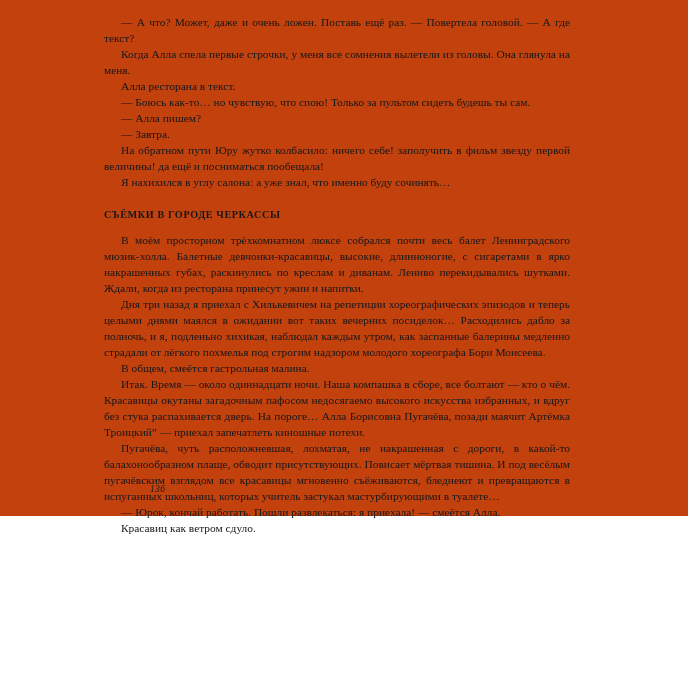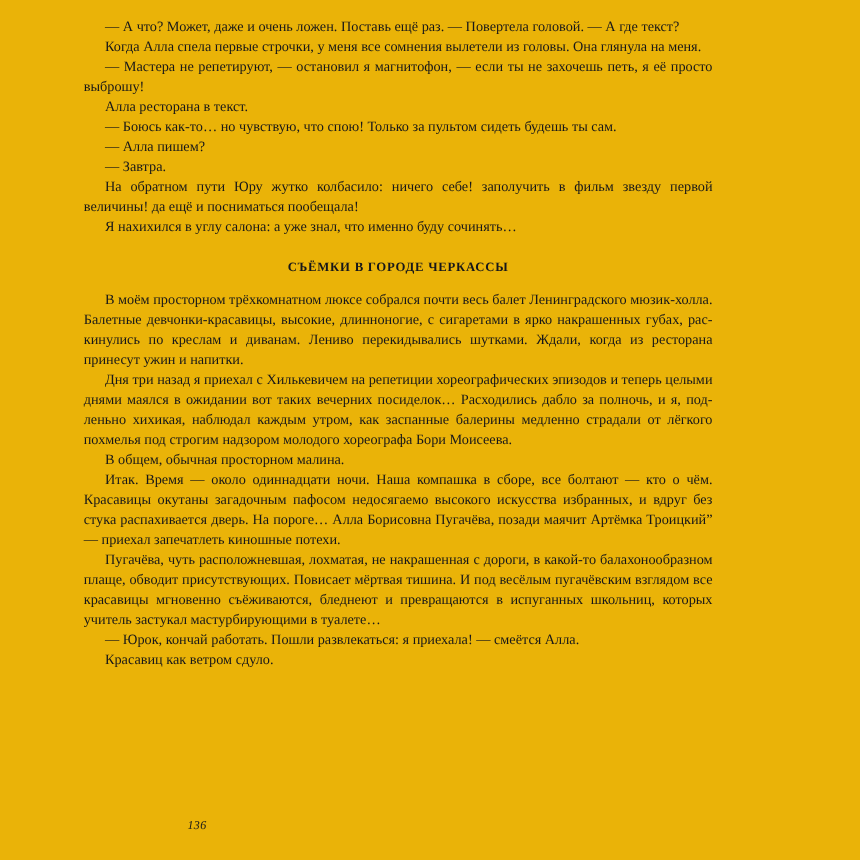--- a/index.html
+++ b/index.html
@@ -10,39 +10,39 @@
   body {
     width: 688px;
     height: 688px;
     overflow: hidden;
     font-family: "Liberation Serif", serif;
     color: #17171a;
   }
   .page {
     position: relative;
     width: 688px;
-    height: 688px;
+    height: 516px;
     box-sizing: border-box;
-    padding: 14px 118px 0 67px;
-    background: #eab308;
+    padding: 14px 118px 0 104px;
+    background: #c2410c;
   }
   .body-text {
     font-size: 11.4px;
     line-height: 16.0px;
     text-align: justify;
     text-justify: inter-word;
     hyphens: manual;
   }
   p {
     margin: 0;
     text-indent: 17px;
   }
   .section-title {
     margin: 17px 0 9px 0;
-    text-align: center;
+    text-align: left;
     font-size: 10.2px;
     letter-spacing: 0.6px;
     text-indent: 0;
   }
   .folio {
     position: absolute;
     left: 150px;
     bottom: 22px;
     font-size: 9.6px;
     color: #1a1a1a;
@@ -51,33 +51,32 @@
   }
 </style>
 </head>
 <body>
 
 <div class="page">
   <div class="body-text">
 
     <p>— А что? Может, даже и очень ложен. Поставь ещё раз. — Поверте­ла головой. — А где текст?</p>
     <p>Когда Алла спела первые строчки, у меня все сомнения вылетели из головы. Она глянула на меня.</p>
-    <p>— Мастера не репетируют, — остановил я магнитофон, — если ты не захочешь петь, я её просто выброшу!</p>
     <p>Алла ресторана в текст.</p>
     <p>— Боюсь как-то… но чувствую, что спою! Только за пультом си­деть будешь ты сам.</p>
     <p>— Алла пишем?</p>
     <p>— Завтра.</p>
     <p>На обратном пути Юру жутко колбасило: ничего себе! заполучить в фильм звезду первой величины! да ещё и посниматься пообещала!</p>
     <p>Я нахихился в углу салона: а уже знал, что именно буду сочинять…</p>
 
     <h2 class="section-title">СЪЁМКИ В ГОРОДЕ ЧЕРКАССЫ</h2>
 
     <p>В моём просторном трёхкомнатном люксе собрался почти весь балет Ленинградского мюзик-холла. Балетные девчонки-красавицы, высокие, длинноногие, с сигаретами в ярко накрашенных губах, рас­кинулись по креслам и диванам. Лениво перекидывались шутками. Ждали, когда из ресторана принесут ужин и напитки.</p>
     <p>Дня три назад я приехал с Хилькевичем на репетиции хореогра­фических эпизодов и теперь целыми днями маялся в ожидании вот таких вечерних посиделок… Расходились дабло за полночь, и я, под­леньно хихикая, наблюдал каждым утром, как заспанные балерины медленно страдали от лёгкого похмелья под строгим надзором моло­дого хореографа Бори Моисеева.</p>
-    <p>В общем, обычная просторном малина.</p>
+    <p>В общем, смеётся гастрольная малина.</p>
     <p>Итак. Время — около одиннадцати ночи. Наша компашка в сборе, все болтают — кто о чём. Красавицы окутаны загадочным пафосом недосягаемо высокого искусства избранных, и вдруг без стука рас­пахивается дверь. На пороге… Алла Борисовна Пугачёва, позади ма­ячит Артёмка Троицкий” — приехал запечатлеть киношные потехи.</p>
     <p>Пугачёва, чуть расположневшая, лохматая, не накрашенная с дороги, в какой-то балахонообразном плаще, обводит присут­ствующих. Повисает мёртвая тишина. И под весёлым пугачёвским взглядом все красавицы мгновенно съёживаются, бледнеют и превра­щаются в испуганных школьниц, которых учитель застукал мастурби­рующими в туалете…</p>
     <p>— Юрок, кончай работать. Пошли развлекаться: я приехала! — смеётся Алла.</p>
     <p>Красавиц как ветром сдуло.</p>
 
   </div>
 
   <div class="folio">136</div>
 </div>
 

